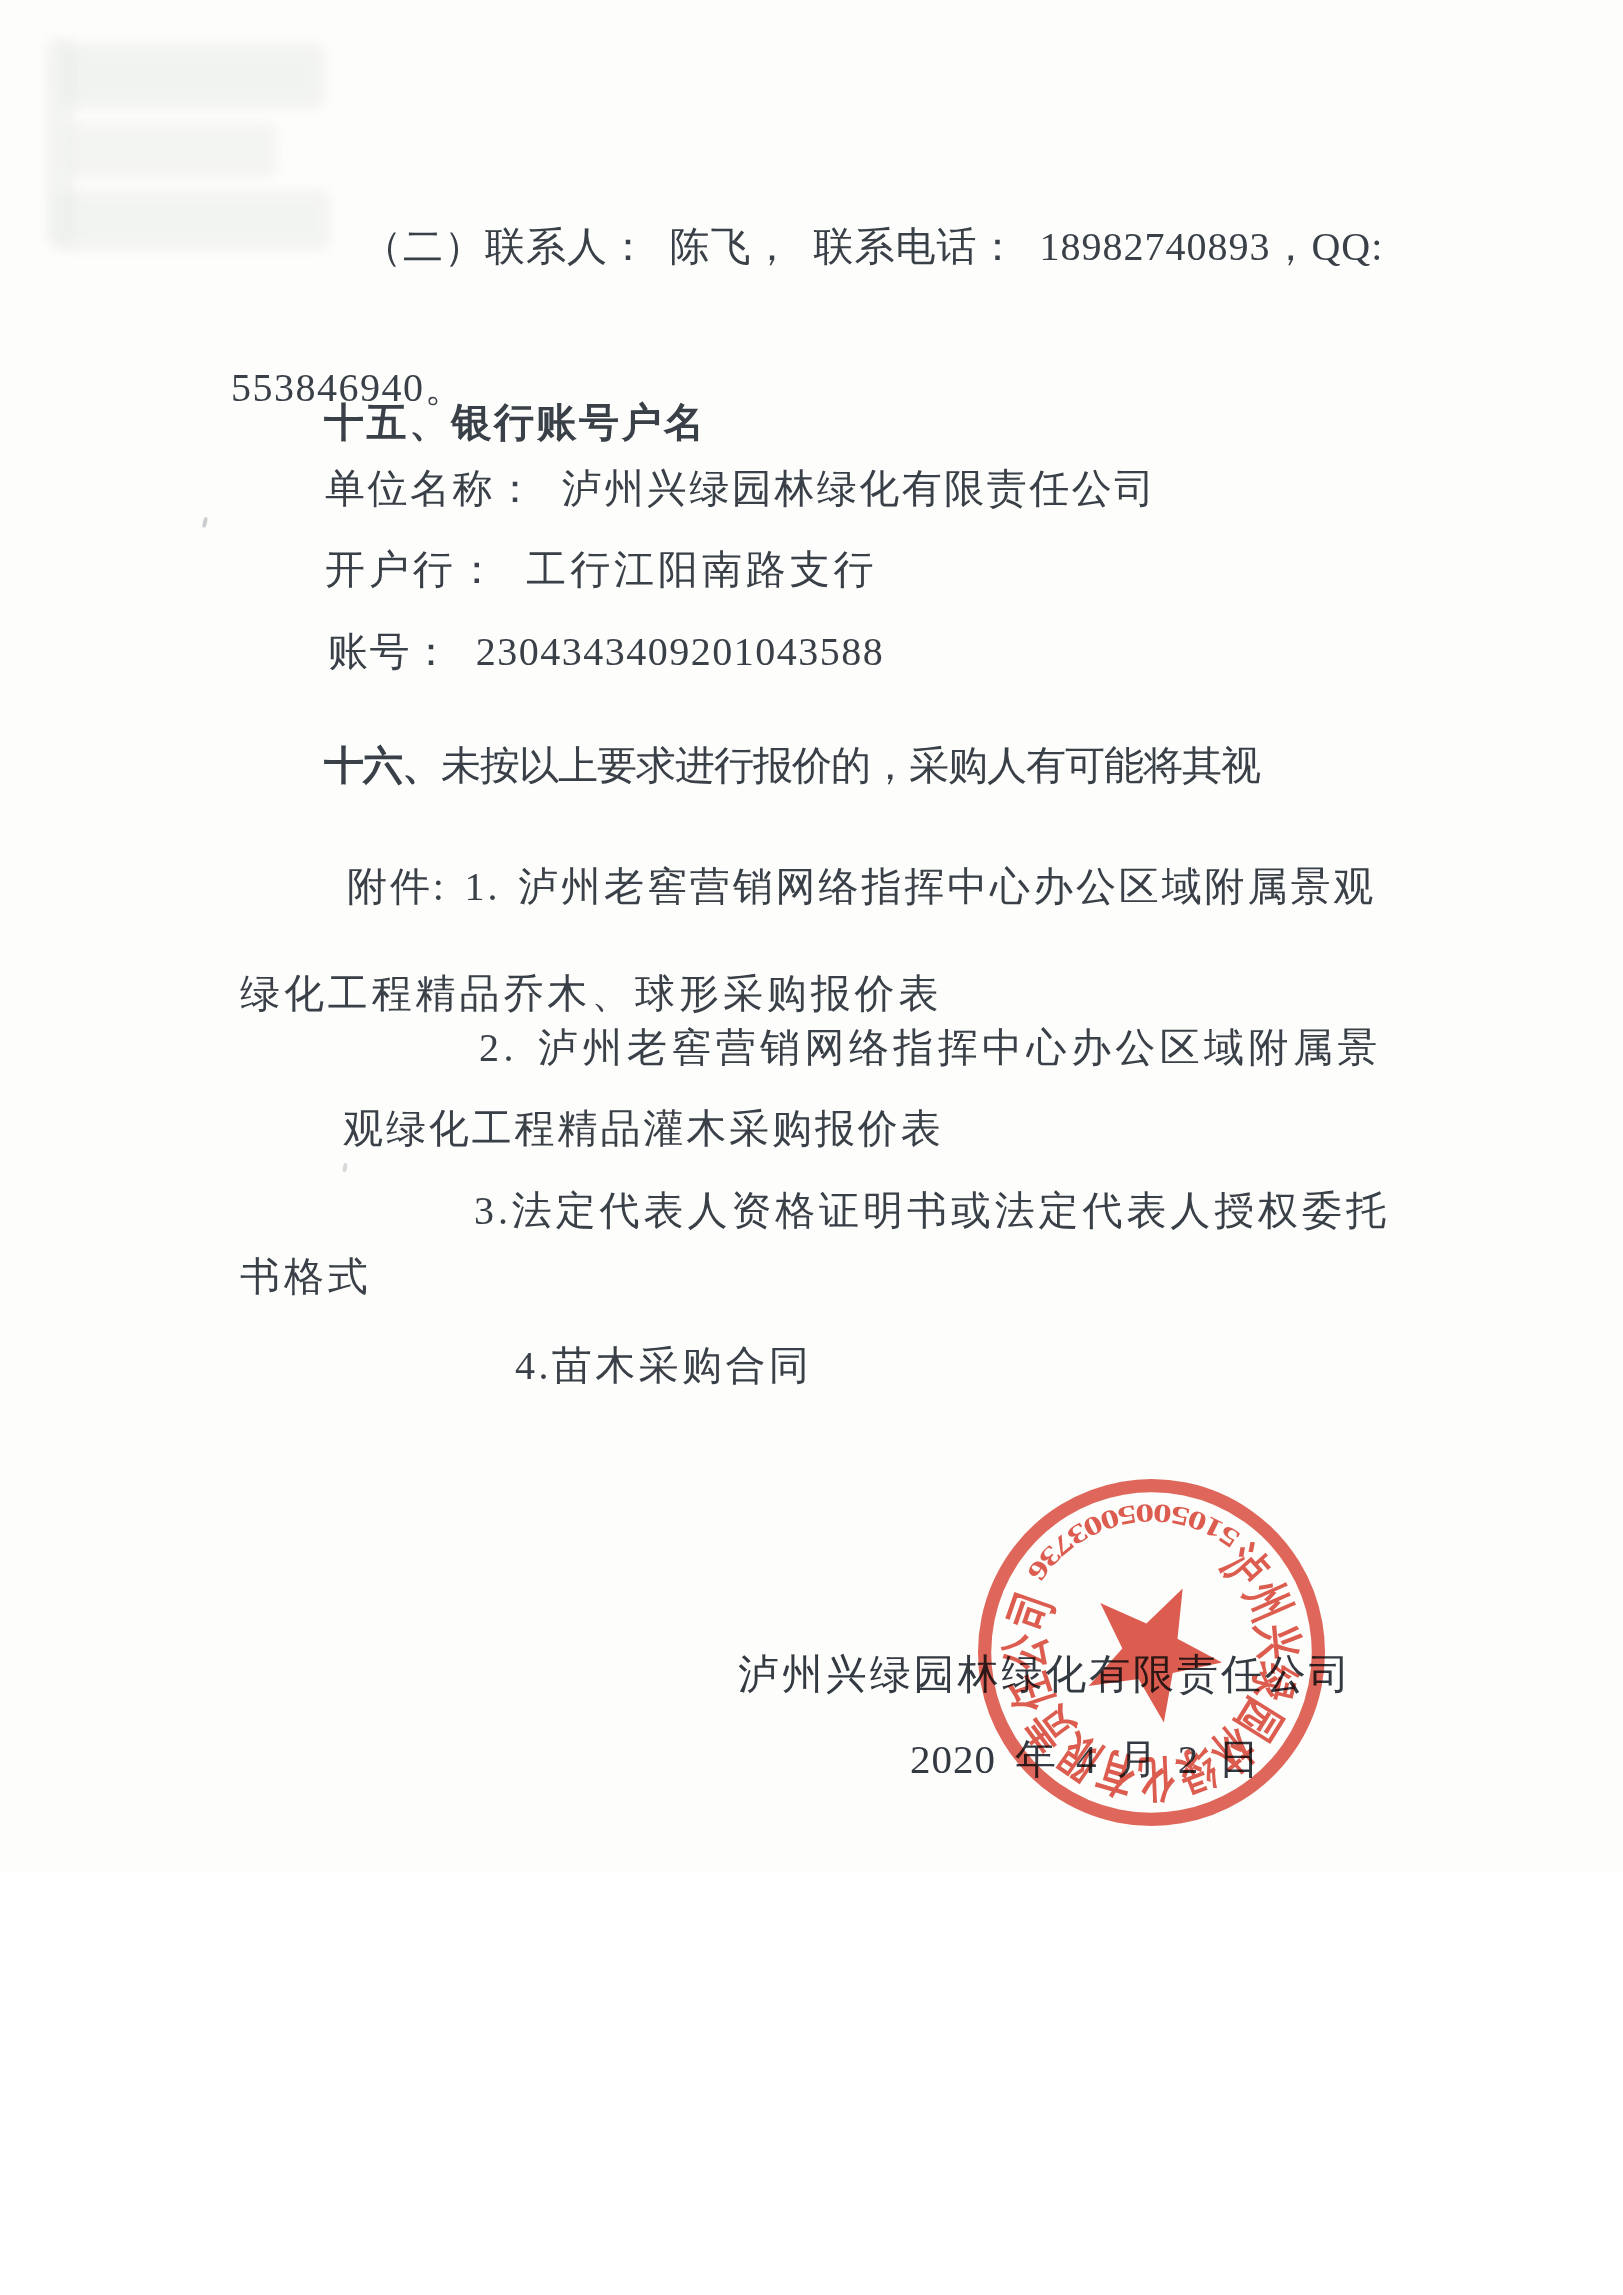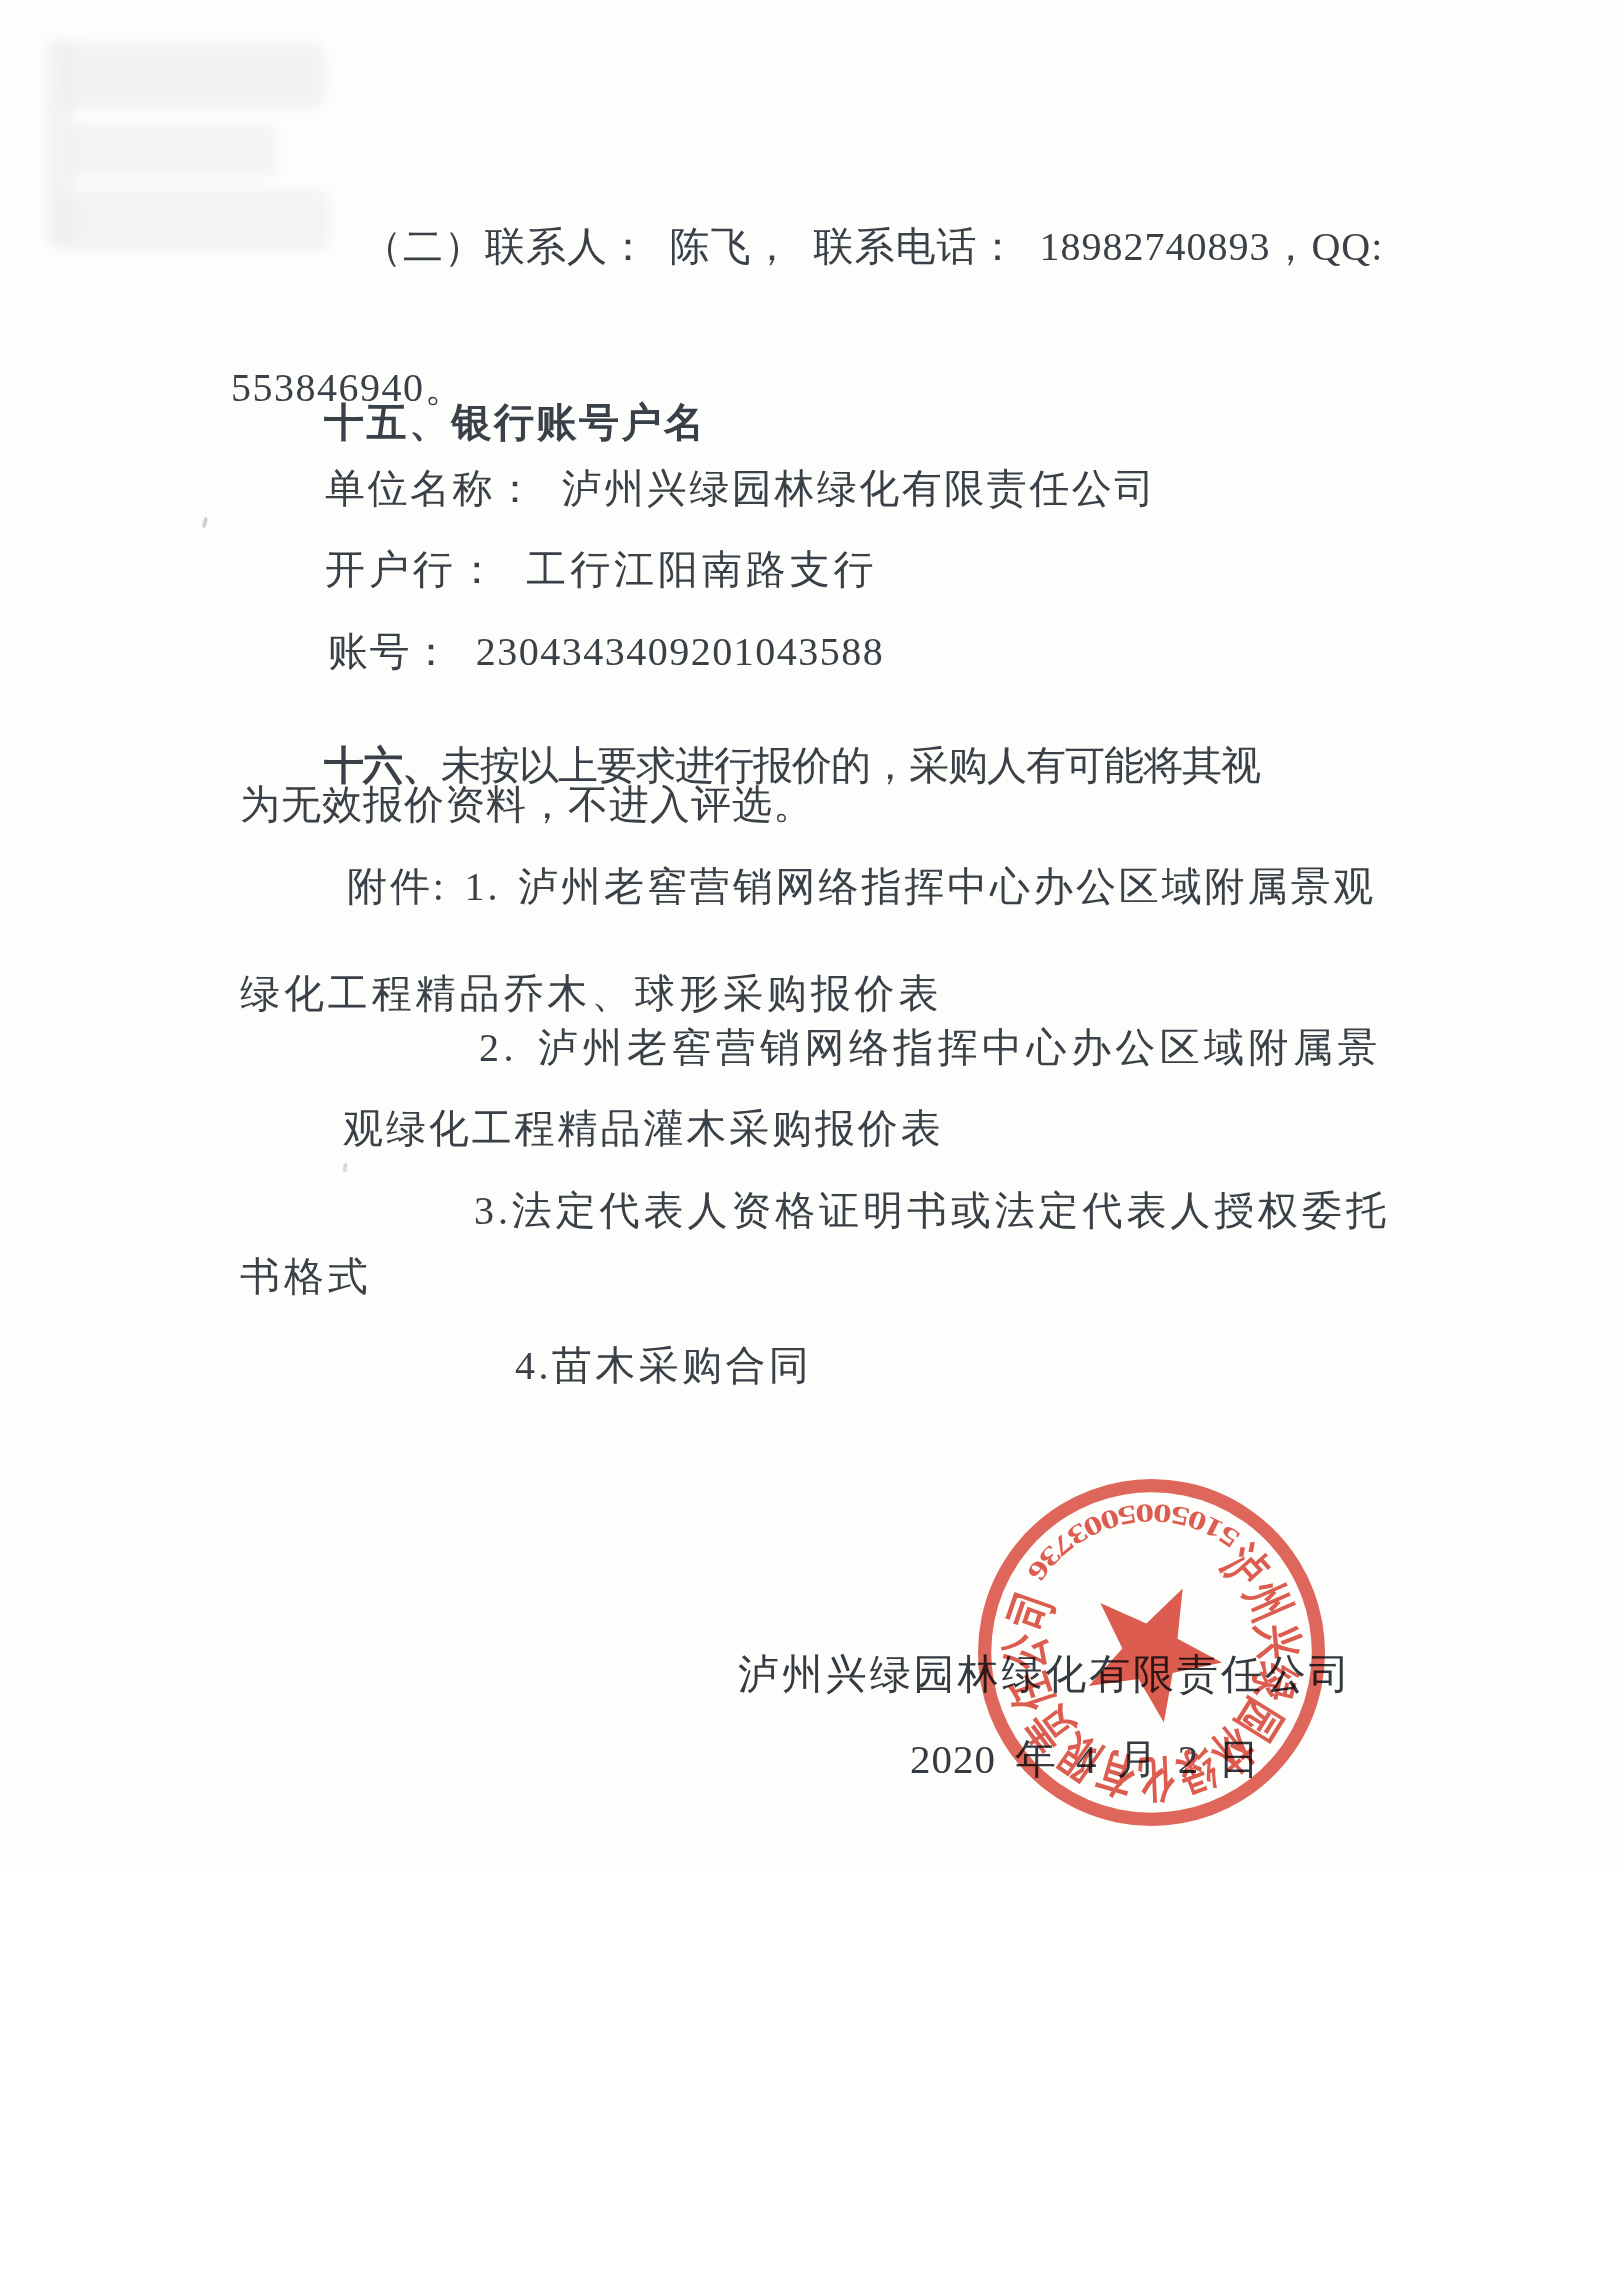--- a/index.html
+++ b/index.html
@@ -92,21 +92,20 @@
   <div class="ln" style="left:325px; top:469px; letter-spacing:2.5px; word-spacing:11.8px;">单位名称： 泸州兴绿园林绿化有限责任公司</div>
 
   <div class="ln" style="left:325px; top:550px; letter-spacing:3.9px; word-spacing:11.8px;">开户行： 工行江阳南路支行</div>
 
   <div class="ln" style="left:328px; top:632px; letter-spacing:1.5px; word-spacing:11.8px;">账号： 2304343409201043588</div>
 
   <div class="ln" style="left:324px; top:746px; letter-spacing:-1px;">
     <span class="bold">十六、</span><span>未按以上要求进行报价的，采购人有可能将其视</span>
   </div>
 
-  <div class="ln" style="left:240px; top:785px; letter-spacing:1px;">为无效报价资料，不进入评选。</div>
 
   <div class="ln" style="left:347px; top:867px; letter-spacing:2.9px; word-spacing:4.9px;">附件: 1. 泸州老窖营销网络指挥中心办公区域附属景观</div>
 
   <div class="ln" style="left:240px; top:974px; letter-spacing:3.9px;">绿化工程精品乔木、球形采购报价表</div>
 
   <div class="ln" style="left:479px; top:1028px; letter-spacing:4.4px; word-spacing:5.9px;">2. 泸州老窖营销网络指挥中心办公区域附属景</div>
 
   <div class="ln" style="left:343px; top:1109px; letter-spacing:2.9px;">观绿化工程精品灌木采购报价表</div>
 
   <div class="ln" style="left:474px; top:1191px; letter-spacing:3.9px;">3.法定代表人资格证明书或法定代表人授权委托</div>

